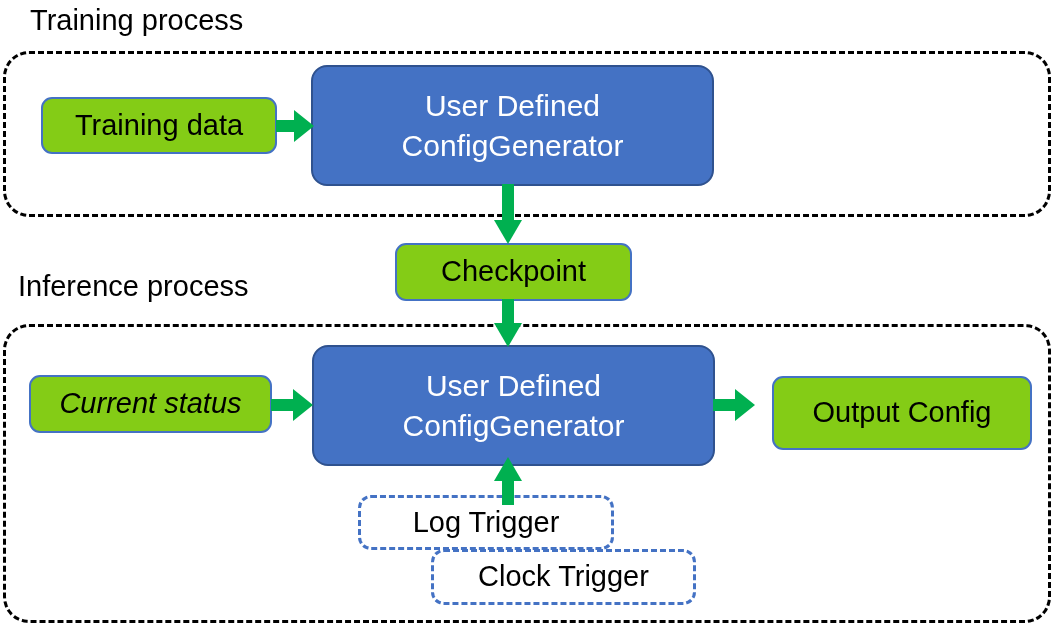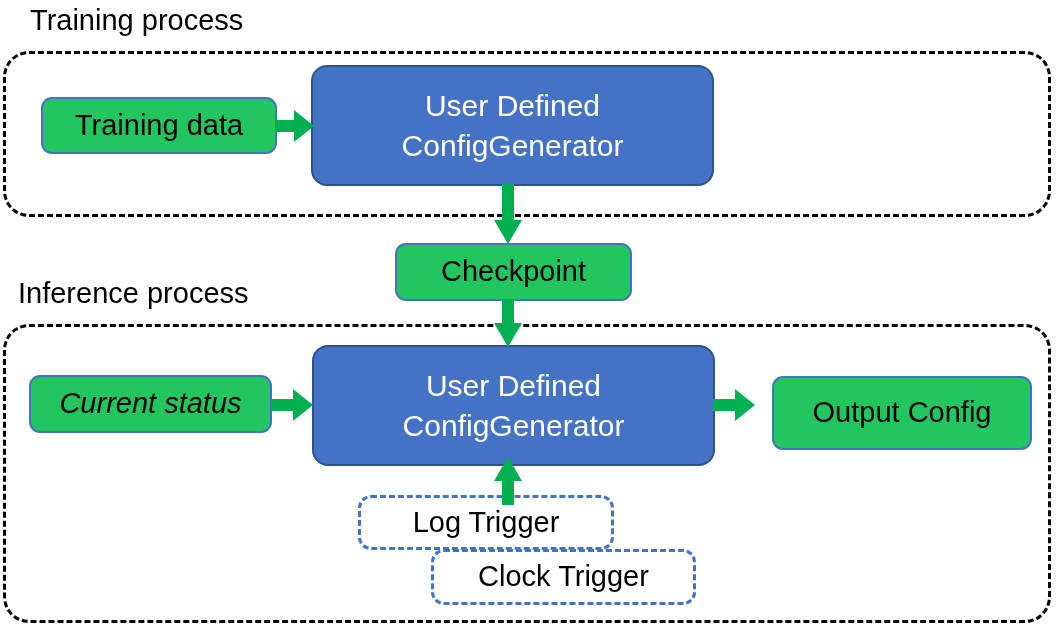--- a/index.html
+++ b/index.html
@@ -22,38 +22,38 @@
   
   .section-title {
     position: absolute;
     font-size: 29px;
     line-height: 1;
     color: #000000;
     white-space: nowrap;
     font-weight: 400;
   }
   #title-training { left: 18px; top: 6px; margin-left: 12px; }
-  #title-inference { left: 18px; top: 279px; }
+  #title-inference { left: 18px; top: 272px; }
 
   
   .group-box {
     position: absolute;
     border: 3px dashed #000000;
     border-radius: 26px;
     background: transparent;
     box-sizing: border-box;
   }
   #group-training { left: 3px;  top: 51px;  width: 1048px; height: 166px; }
   #group-inference{ left: 3px;  top: 324px; width: 1048px; height: 299px; }
 
   
   .node {
     position: absolute;
     box-sizing: border-box;
-    background: #22c55e;
+    background: #84cc16;
     border: 2px solid #4472C4;
     border-radius: 11px;
     display: flex;
     align-items: center;
     justify-content: center;
     color: #000000;
     font-size: 29px;
     line-height: 1.1;
     white-space: nowrap;
   }

